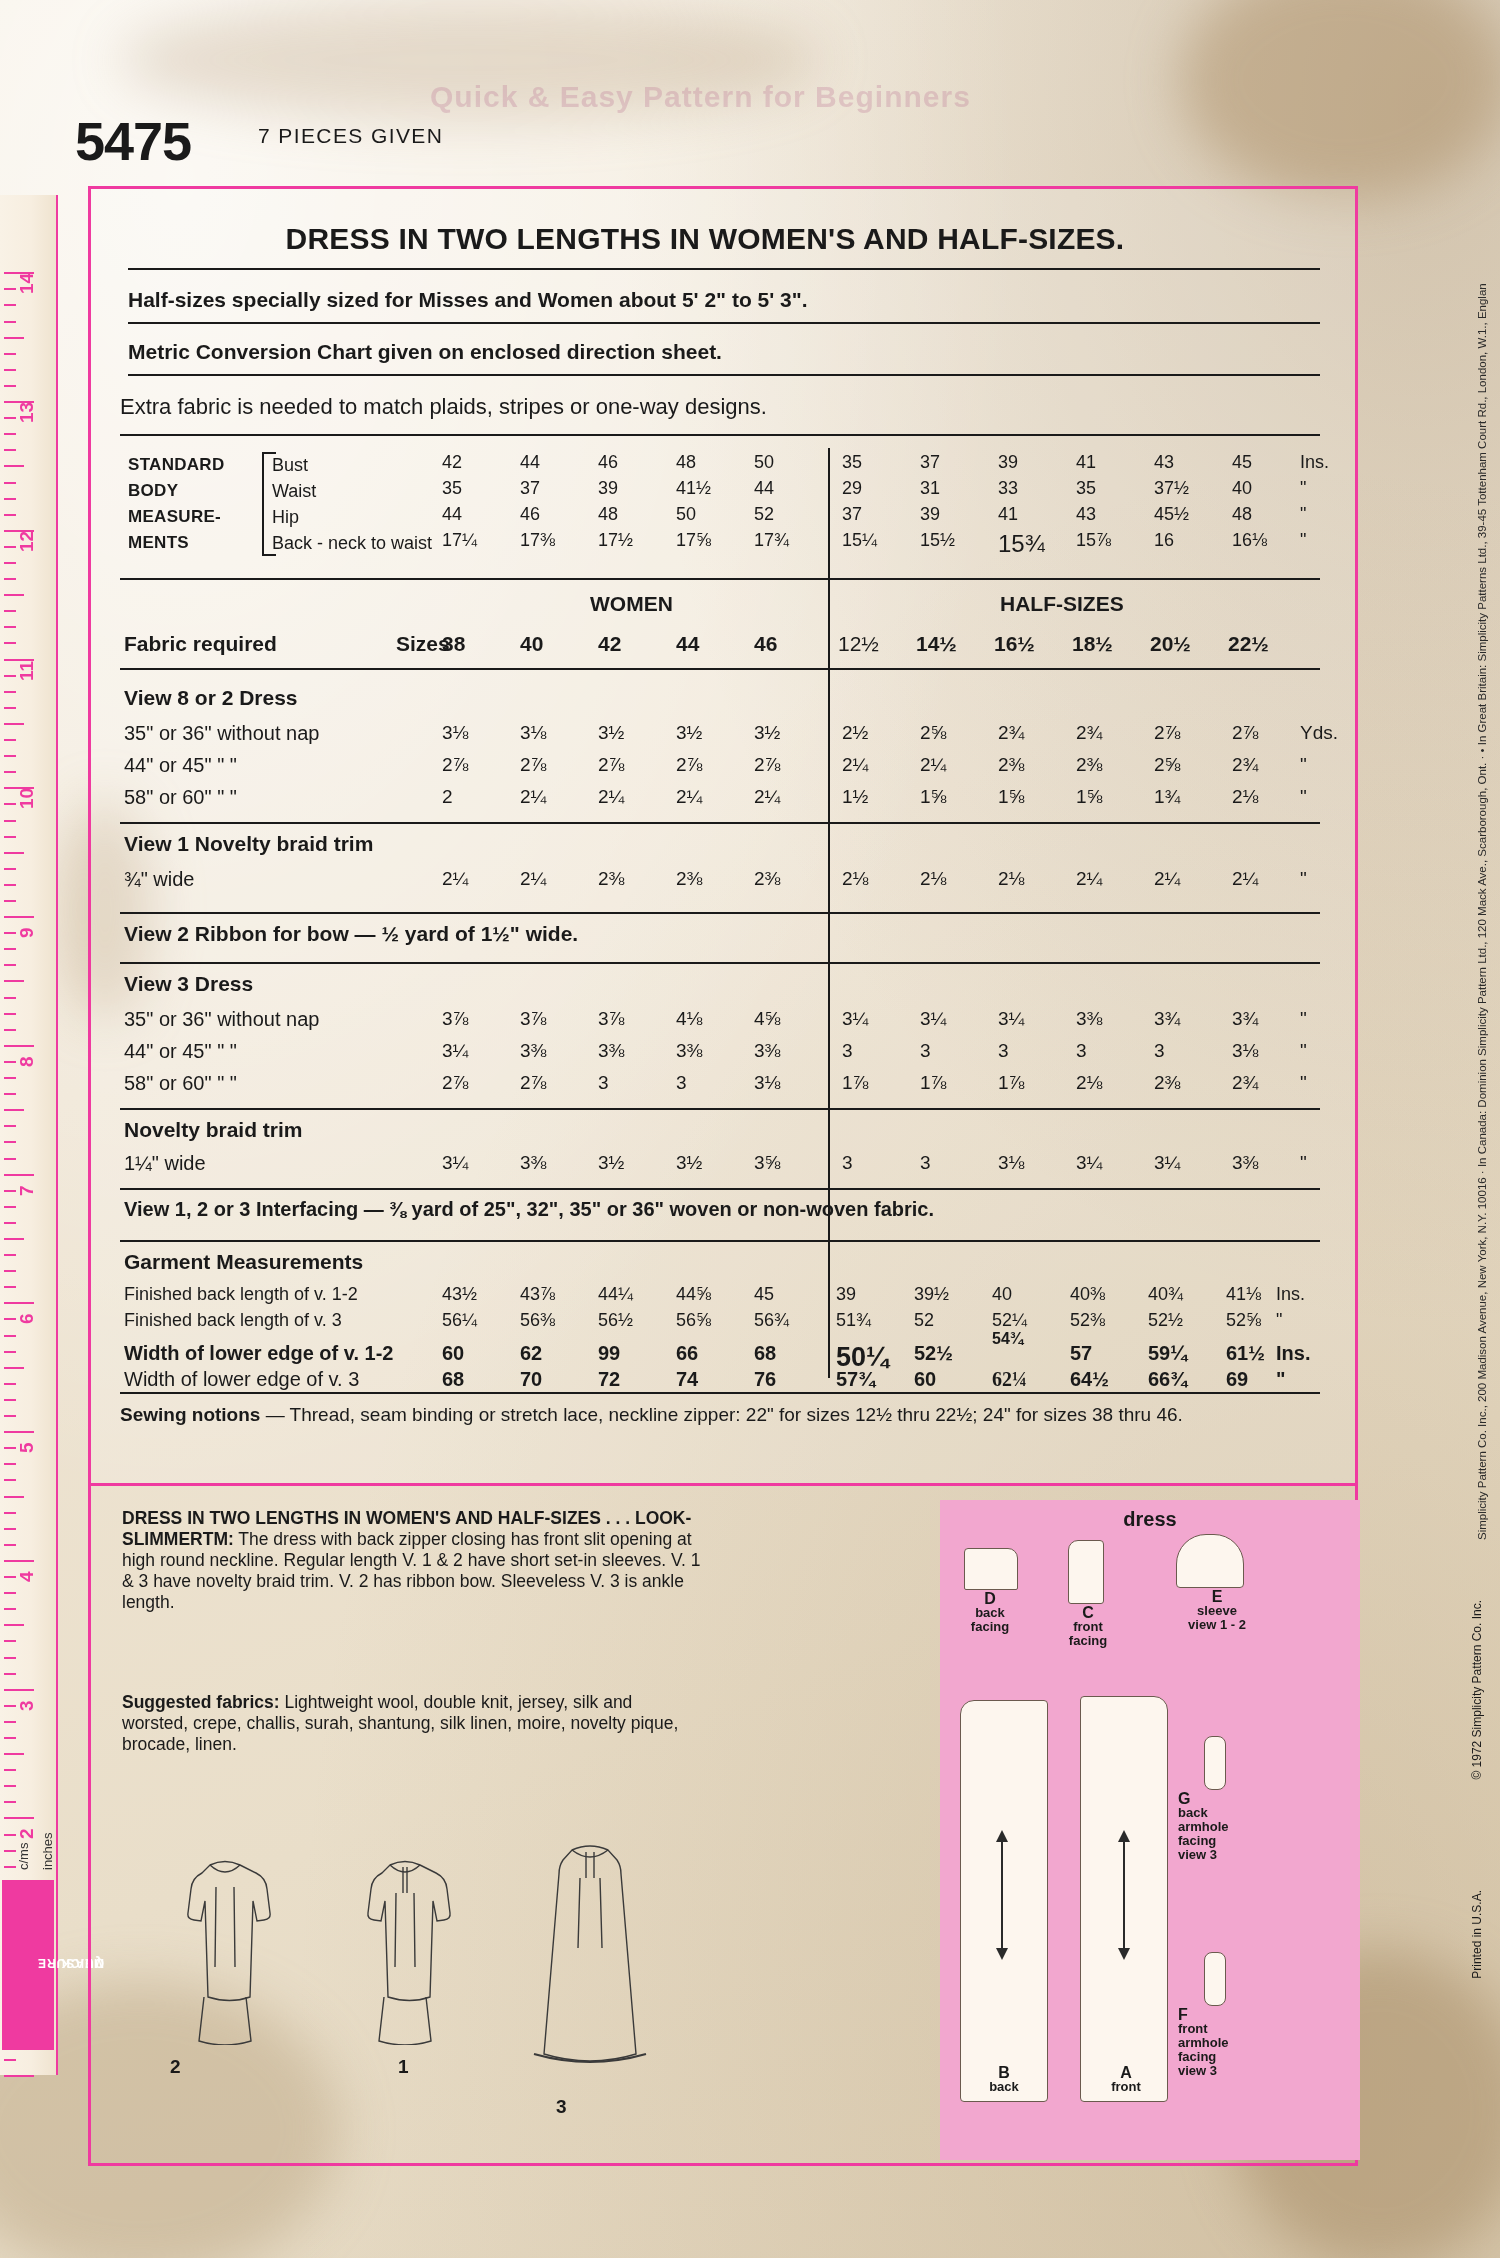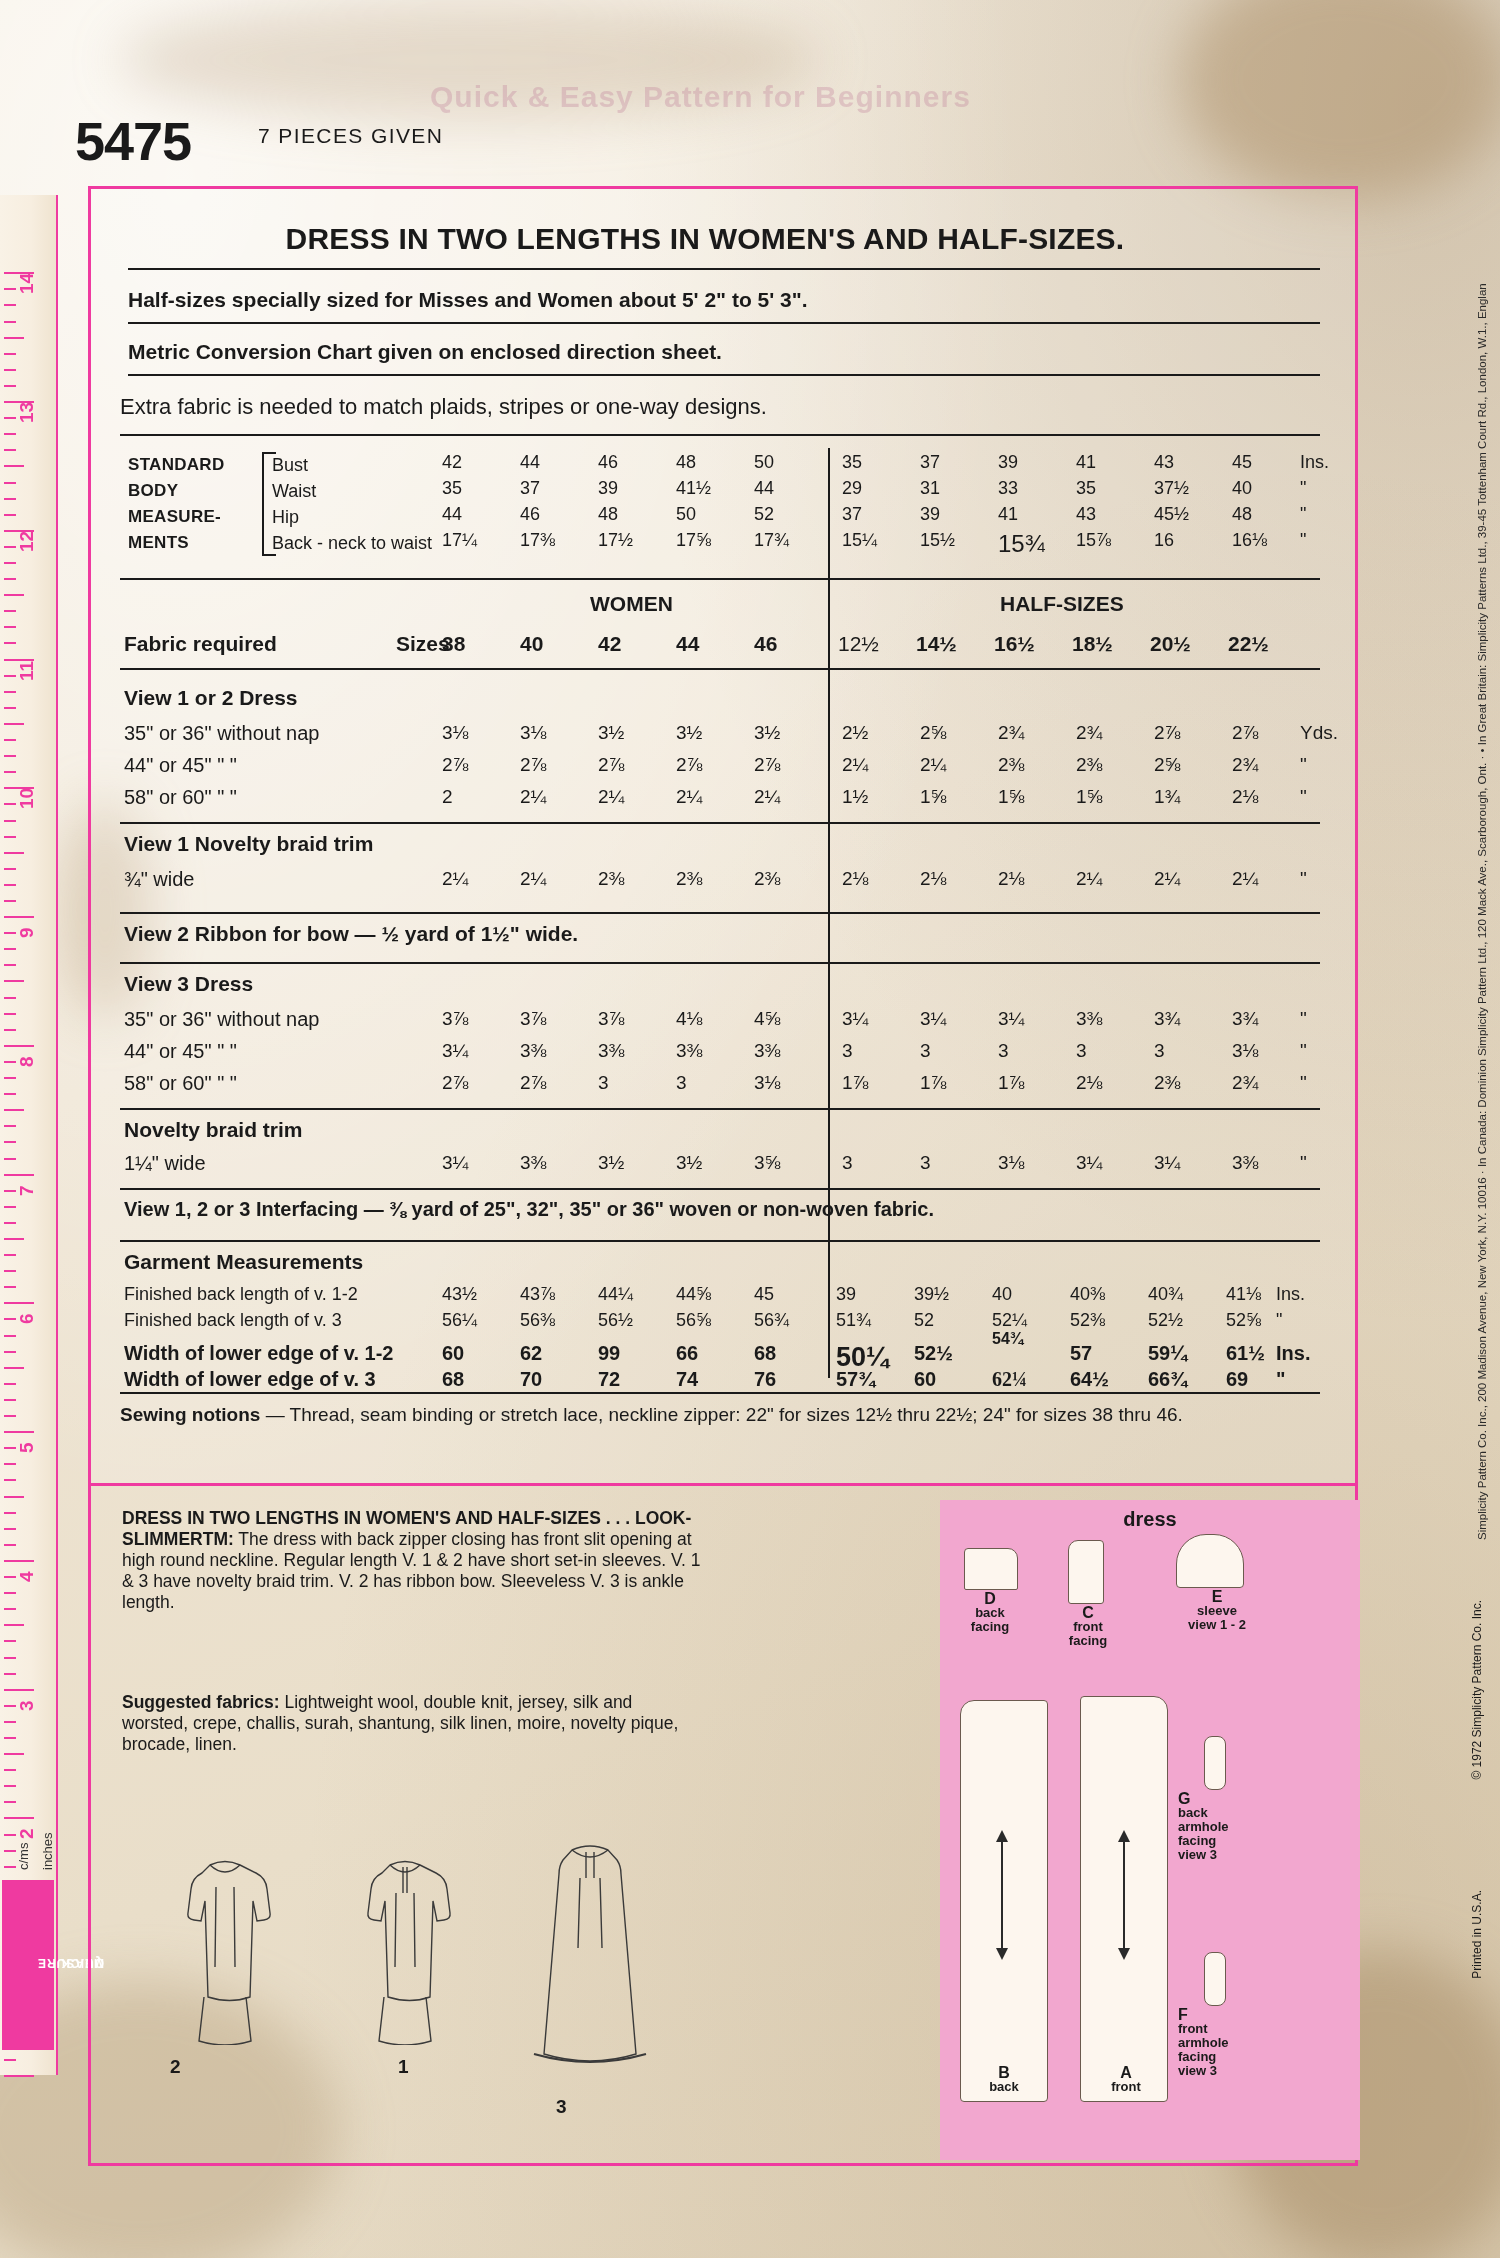--- a/index.html
+++ b/index.html
@@ -364,21 +364,21 @@
     <div style="position: absolute; left: 838px; top: 632px; font-size: 21px; white-space: nowrap; font-weight: normal;">12½</div>
     <div style="position: absolute; left: 916px; top: 632px; font-size: 21px; white-space: nowrap; font-weight: bold;">14½</div>
     <div style="position: absolute; left: 994px; top: 632px; font-size: 21px; white-space: nowrap; font-weight: bold;">16½</div>
     <div style="position: absolute; left: 1072px; top: 632px; font-size: 21px; white-space: nowrap; font-weight: bold;">18½</div>
     <div style="position: absolute; left: 1150px; top: 632px; font-size: 21px; white-space: nowrap; font-weight: bold;">20½</div>
     <div style="position: absolute; left: 1228px; top: 632px; font-size: 21px; white-space: nowrap; font-weight: bold;">22½</div>
   </div>
 
 <div class="hr" style="left:120px;top:668px;width:1200px;"></div>
 
-<div class="lblb" style="left:124px;top:686px;">View 1 or 2   Dress</div>
+<div class="lblb" style="left:124px;top:686px;">View 8 or 2   Dress</div>
 <div id="view12-rows">
     <div style="position: absolute; left: 124px; top: 722px; font-size: 20px; white-space: nowrap;">35" or 36" without nap</div>
     <div style="position: absolute; left: 442px; top: 722px; font-size: 19px; white-space: nowrap;">3⅛</div>
     <div style="position: absolute; left: 520px; top: 722px; font-size: 19px; white-space: nowrap;">3⅛</div>
     <div style="position: absolute; left: 598px; top: 722px; font-size: 19px; white-space: nowrap;">3½</div>
     <div style="position: absolute; left: 676px; top: 722px; font-size: 19px; white-space: nowrap;">3½</div>
     <div style="position: absolute; left: 754px; top: 722px; font-size: 19px; white-space: nowrap;">3½</div>
     <div style="position: absolute; left: 842px; top: 722px; font-size: 19px; white-space: nowrap;">2½</div>
     <div style="position: absolute; left: 920px; top: 722px; font-size: 19px; white-space: nowrap;">2⅝</div>
     <div style="position: absolute; left: 998px; top: 722px; font-size: 19px; white-space: nowrap;">2¾</div>
@@ -535,21 +535,21 @@
     <div style="position: absolute; left: 598px; top: 1342px; font-size: 20px; white-space: nowrap; font-weight: bold;">99</div>
     <div style="position: absolute; left: 676px; top: 1342px; font-size: 20px; white-space: nowrap; font-weight: bold;">66</div>
     <div style="position: absolute; left: 754px; top: 1342px; font-size: 20px; white-space: nowrap; font-weight: bold;">68</div>
     <div style="position: absolute; left: 836px; top: 1342px; font-size: 27px; white-space: nowrap; font-weight: bold;">50¼</div>
     <div style="position: absolute; left: 914px; top: 1342px; font-size: 20px; white-space: nowrap; font-weight: bold;">52½</div>
     <div style="position: absolute; left: 992px; top: 1330px; font-size: 16px; white-space: nowrap; font-weight: bold;">54¾</div>
     <div style="position: absolute; left: 1070px; top: 1342px; font-size: 20px; white-space: nowrap; font-weight: bold;">57</div>
     <div style="position: absolute; left: 1148px; top: 1342px; font-size: 20px; white-space: nowrap; font-weight: bold;">59¼</div>
     <div style="position: absolute; left: 1226px; top: 1342px; font-size: 20px; white-space: nowrap; font-weight: bold;">61½</div>
     <div style="position: absolute; left: 1276px; top: 1342px; font-size: 20px; white-space: nowrap; font-weight: bold;">Ins.</div>
-    <div style="position: absolute; left: 124px; top: 1368px; font-size: 20px; white-space: nowrap; font-weight: bold; text-align: center;">Width of lower edge of v. 3</div>
+    <div style="position: absolute; left: 124px; top: 1368px; font-size: 20px; white-space: nowrap; font-weight: normal; text-align: center;">Width of lower edge of v. 3</div>
     <div style="position: absolute; left: 442px; top: 1368px; font-size: 20px; white-space: nowrap; font-weight: bold;">68</div>
     <div style="position: absolute; left: 520px; top: 1368px; font-size: 20px; white-space: nowrap; font-weight: bold;">70</div>
     <div style="position: absolute; left: 598px; top: 1368px; font-size: 20px; white-space: nowrap; font-weight: bold;">72</div>
     <div style="position: absolute; left: 676px; top: 1368px; font-size: 20px; white-space: nowrap; font-weight: bold;">74</div>
     <div style="position: absolute; left: 754px; top: 1368px; font-size: 20px; white-space: nowrap; font-weight: bold;">76</div>
     <div style="position: absolute; left: 836px; top: 1368px; font-size: 20px; white-space: nowrap; font-weight: bold;">57¾</div>
     <div style="position: absolute; left: 914px; top: 1368px; font-size: 20px; white-space: nowrap; font-weight: bold;">60</div>
     <div style="position: absolute; left: 992px; top: 1368px; font-size: 20px; white-space: nowrap; font-weight: bold; font-family: Liberation Serif, serif;">62¼</div>
     <div style="position: absolute; left: 1070px; top: 1368px; font-size: 20px; white-space: nowrap; font-weight: bold;">64½</div>
     <div style="position: absolute; left: 1148px; top: 1368px; font-size: 20px; white-space: nowrap; font-weight: bold;">66¾</div>

